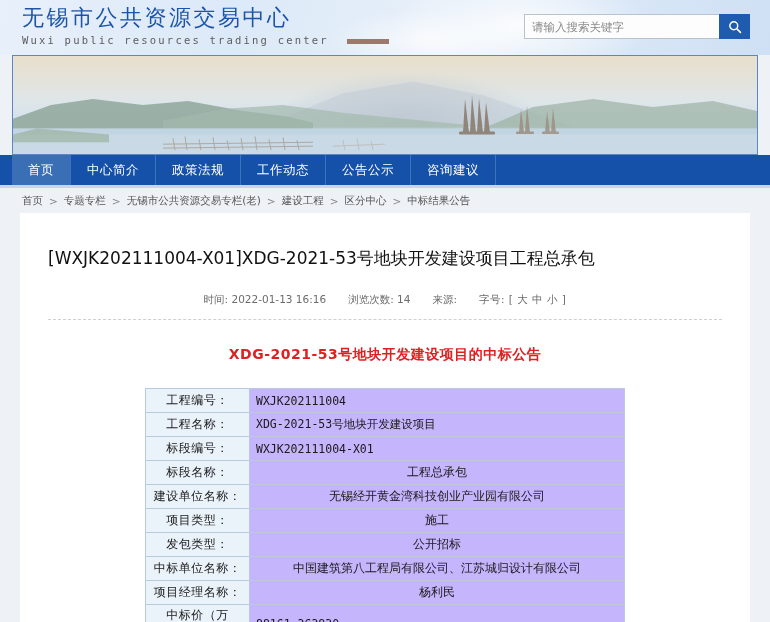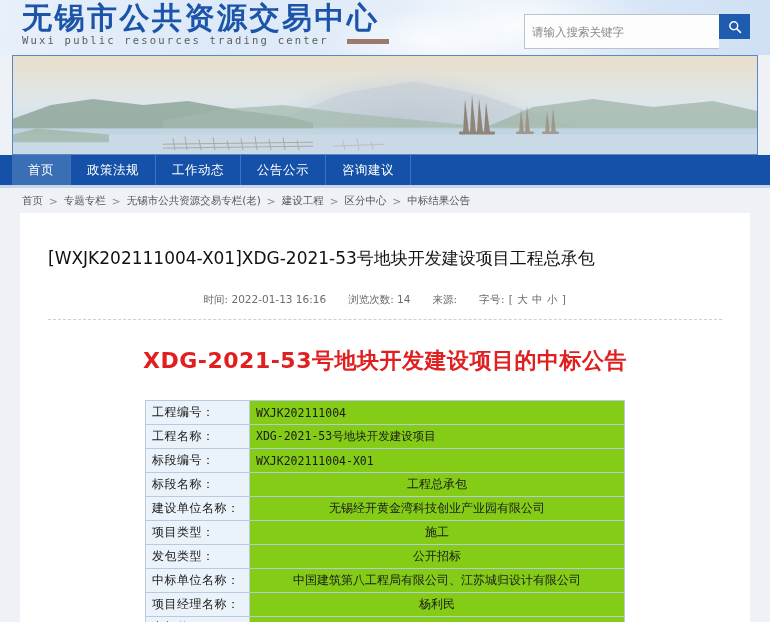--- a/index.html
+++ b/index.html
@@ -22,40 +22,40 @@
     width: 260px; height: 110px; border-radius: 50%;
     background: radial-gradient(ellipse at center, rgba(255,255,255,.85) 0%, rgba(255,255,255,0) 70%);
   }
   .header-cloud2 {
     position: absolute; top: 10px; left: 330px;
     width: 200px; height: 60px; border-radius: 50%;
     background: radial-gradient(ellipse at center, rgba(255,255,255,.7) 0%, rgba(255,255,255,0) 72%);
   }
   .logo-block { position: absolute; left: 22px; top: 5px; }
   .logo-cn {
-    font-size: 30px; font-weight: bold; color: #1c55a8;
+    font-size: 22px; font-weight: normal; color: #1c55a8;
     letter-spacing: 2.5px; line-height: 26px;
     font-family: "DejaVu Sans", "Liberation Sans", sans-serif;
   }
   .logo-en {
     font-size: 10.5px; color: #5c5c5c; letter-spacing: 2.2px;
     line-height: 16px; margin-top: 1px;
     font-family: "DejaVu Sans Mono", "Liberation Mono", monospace;
   }
   .logo-dash {
     display: inline-block; width: 42px; height: 5px;
     background: #9c7a6b; vertical-align: middle; margin-left: 10px;
   }
 
   .search-wrap {
     position: absolute; right: 20px; top: 14px;
     display: flex; align-items: stretch; height: 25px;
   }
   .search-input {
-    width: 195px; height: 35px;
+    width: 195px; height: 25px;
     border: 1px solid #b9c3cd; border-right: none;
     background: #fdfdfd; padding: 0 7px;
     font-size: 11.5px; color: #666; outline: none;
     font-family: "DejaVu Sans", sans-serif;
   }
   .search-input::placeholder { color: #8a8a8a; }
   .search-btn {
     width: 31px; height: 25px; border: none; cursor: pointer;
     background: #1f5bae; display: flex; align-items: center; justify-content: center;
   }
@@ -124,42 +124,42 @@
     font-family: "DejaVu Sans", sans-serif;
   }
   .meta-row .fs-opts { letter-spacing: .5px; }
   .meta-row .fs-opts span { cursor: pointer; }
   .divider {
     margin-top: 12px; height: 1px;
     border-top: 1px dashed #cfcfcf;
   }
   .red-heading {
     text-align: center; color: #e02020; font-weight: bold;
-    font-size: 22px; margin-top: 26px; letter-spacing: .5px;
+    font-size: 14px; margin-top: 26px; letter-spacing: .5px;
     font-family: "DejaVu Sans", "Liberation Sans", sans-serif;
   }
 
   
   .info-table {
     width: 480px; margin: 24px auto 0;
     border-collapse: collapse;
     table-layout: fixed;
     font-size: 12px;
   }
   .info-table td {
     border: 1px solid #b9cade;
     height: 24px; padding: 2px 6px;
     font-family: "DejaVu Sans", sans-serif;
   }
   .info-table td.k {
-    width: 104px; background: #eaf2fa; 
+    width: 104px; background: #eaf2fa; text-align: center;
     color: #1a1a1a; letter-spacing: .5px;
   }
   .info-table td.v {
-    background: #84cc16; color: #1a1a1a; 
+    background: #c4b5fd; color: #1a1a1a; 
     font-family: "DejaVu Sans Mono", "Liberation Mono", monospace;
     font-size: 11.5px;
   }
   .info-table td.v.cjk {
     font-family: "DejaVu Sans", sans-serif; font-size: 12px; text-align: center;
   }
   .info-table tr.tall td { height: 36px; }
 </style>
 </head>
 <body>
@@ -240,20 +240,21 @@
       <line x1="358" y1="87" x2="360" y2="96"></line>
       <line x1="320" y1="92" x2="372" y2="90"></line>
     </g>
 
     <path d="M0,80 L24,74 L60,77 L96,80 L96,88 L0,88 Z" fill="#8ea88e" opacity=".55"></path>
   </svg>
 </div>
 
 <div class="nav-bar">
   <div class="nav-item active">首页</div>
+  <div class="nav-item">中心简介</div>
   <div class="nav-item">政策法规</div>
   <div class="nav-item">工作动态</div>
   <div class="nav-item">公告公示</div>
   <div class="nav-item">咨询建议</div>
   <div class="nav-rest"></div>
 </div>
 
 <div class="crumb-bar">
   <span class="crumb-item">首页</span>
   <span class="crumb-sep">&gt;</span>

